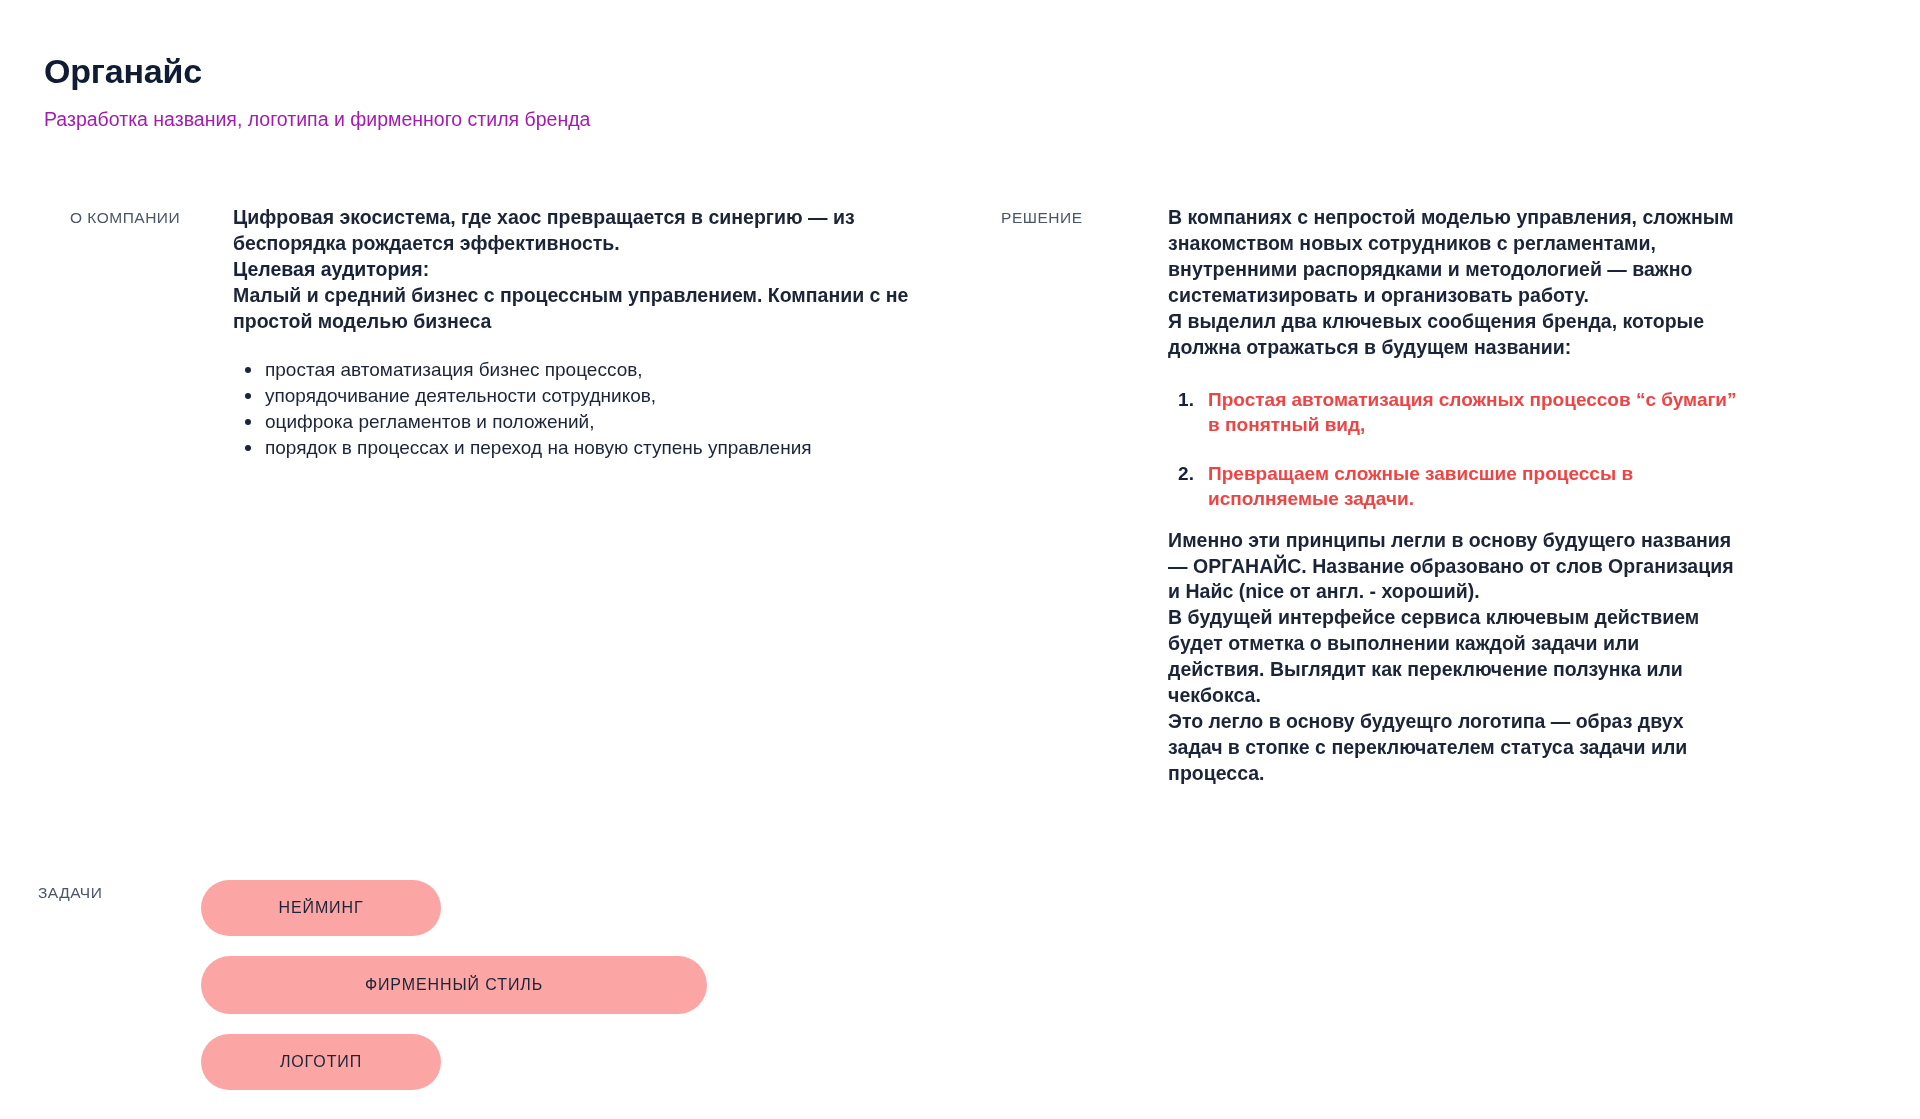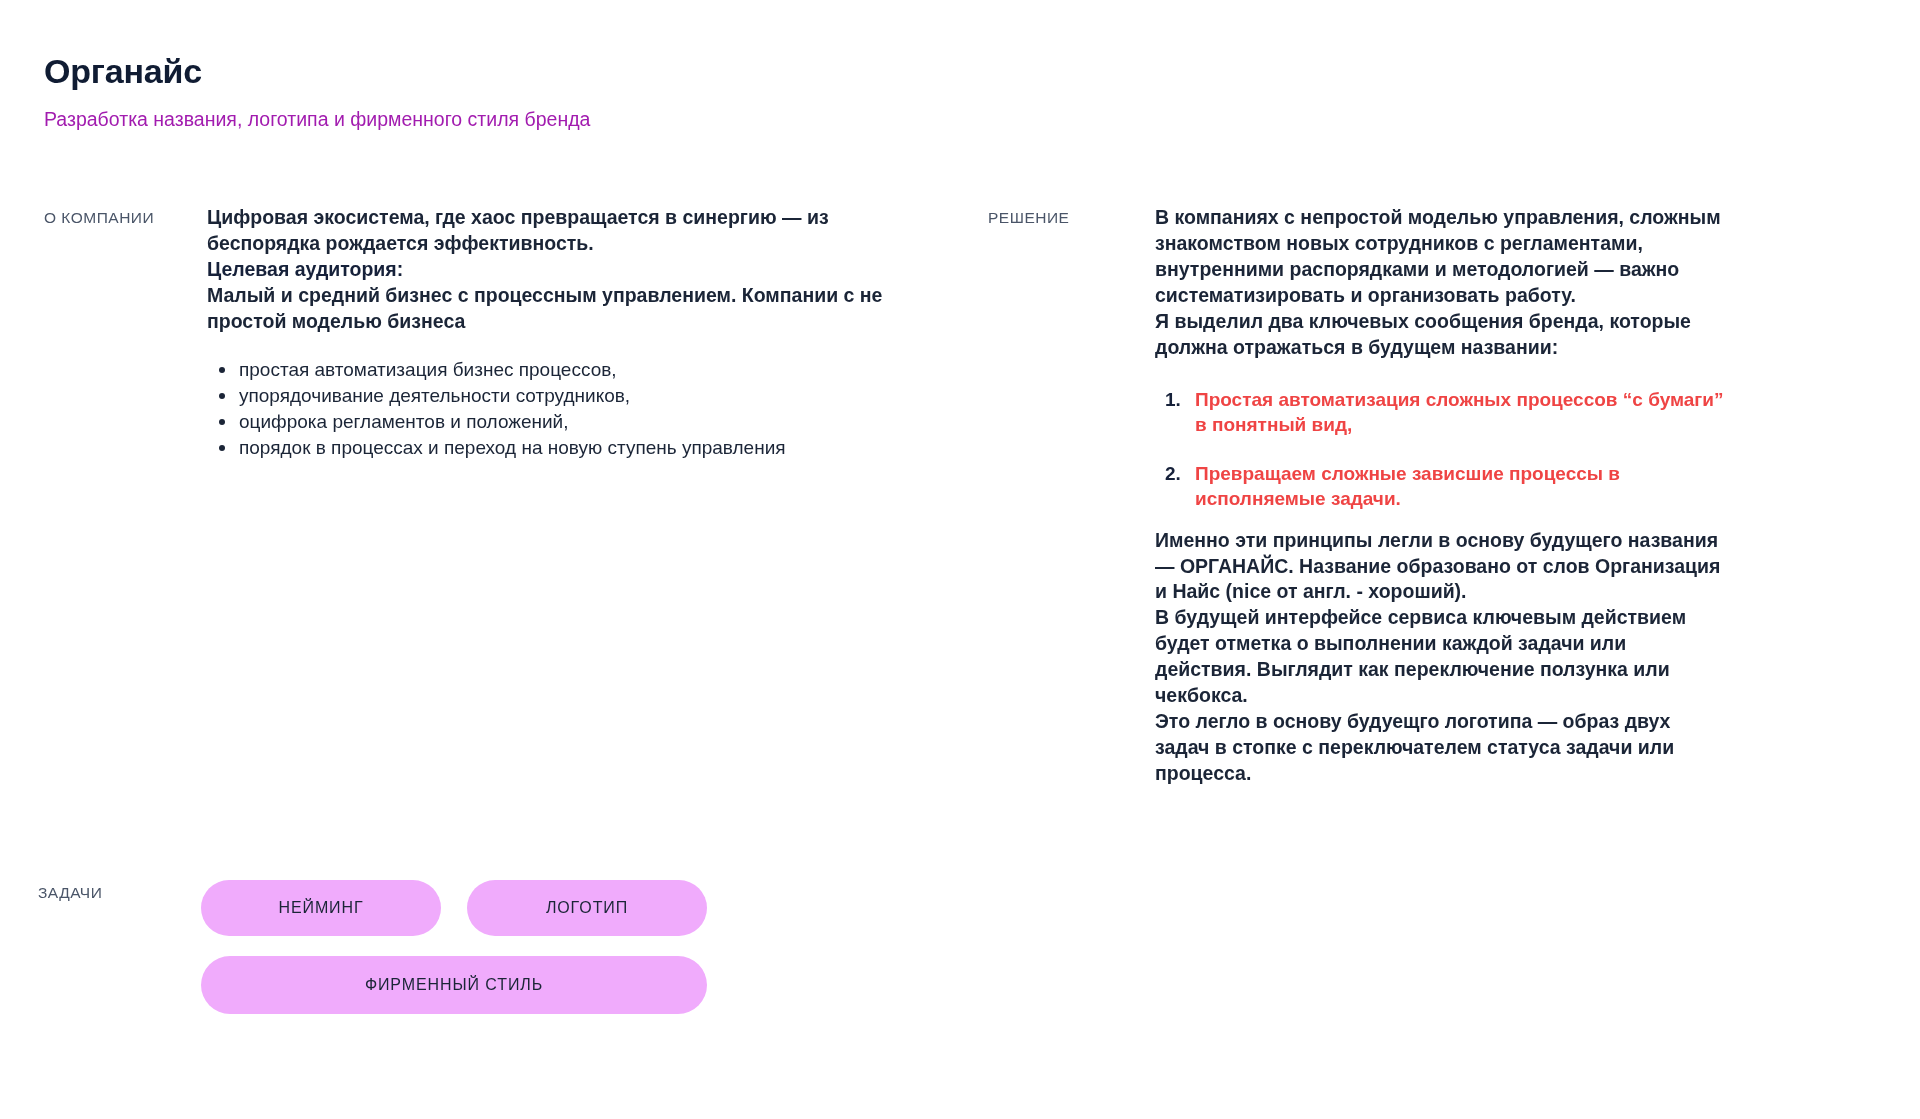--- a/index.html
+++ b/index.html
@@ -57,20 +57,21 @@
     align-items: flex-start;
   }
   .col {
     display: flex;
     flex-direction: row;
     align-items: flex-start;
   }
   .col-left {
     width: 960px;
     padding-left: 44px;
+    margin-left: 26px;
   }
   .col-right {
     width: 960px;
     padding-left: 28px;
   }
   .section-label {
     font-size: 15.5px;
     font-weight: 400;
     letter-spacing: 0.5px;
     color: #4a5568;
@@ -166,21 +167,21 @@
     align-items: flex-start;
   }
   .tasks-body {
     flex: 1 1 auto;
     display: flex;
     flex-wrap: wrap;
     gap: 20px 26px;
     width: 660px;
   }
   .chip {
-    background: #f0abfc;
+    background: #fca5a5;
     border: none;
     border-radius: 34px;
     color: #1b2537;
     font-family: "Liberation Sans", "DejaVu Sans", sans-serif;
     font-size: 16px;
     letter-spacing: 0.9px;
     text-transform: uppercase;
     height: 56px;
     display: flex;
     align-items: center;
@@ -236,18 +237,18 @@
         <p class="block regular gap-sm">Это легло в основу будуещго логотипа — образ двух задач в стопке с переключателем статуса задачи или процесса.</p>
       </div>
     </div>
 
   </div>
 
   <div class="tasks-row">
     <div class="section-label label-left">ЗАДАЧИ</div>
     <div class="tasks-body">
       <button class="chip chip-half">НЕЙМИНГ</button>
+      <button class="chip chip-full">ФИРМЕННЫЙ СТИЛЬ</button>
       <button class="chip chip-half">ЛОГОТИП</button>
-      <button class="chip chip-full">ФИРМЕННЫЙ СТИЛЬ</button>
     </div>
   </div>
 
 </div>
 
 </body></html>

